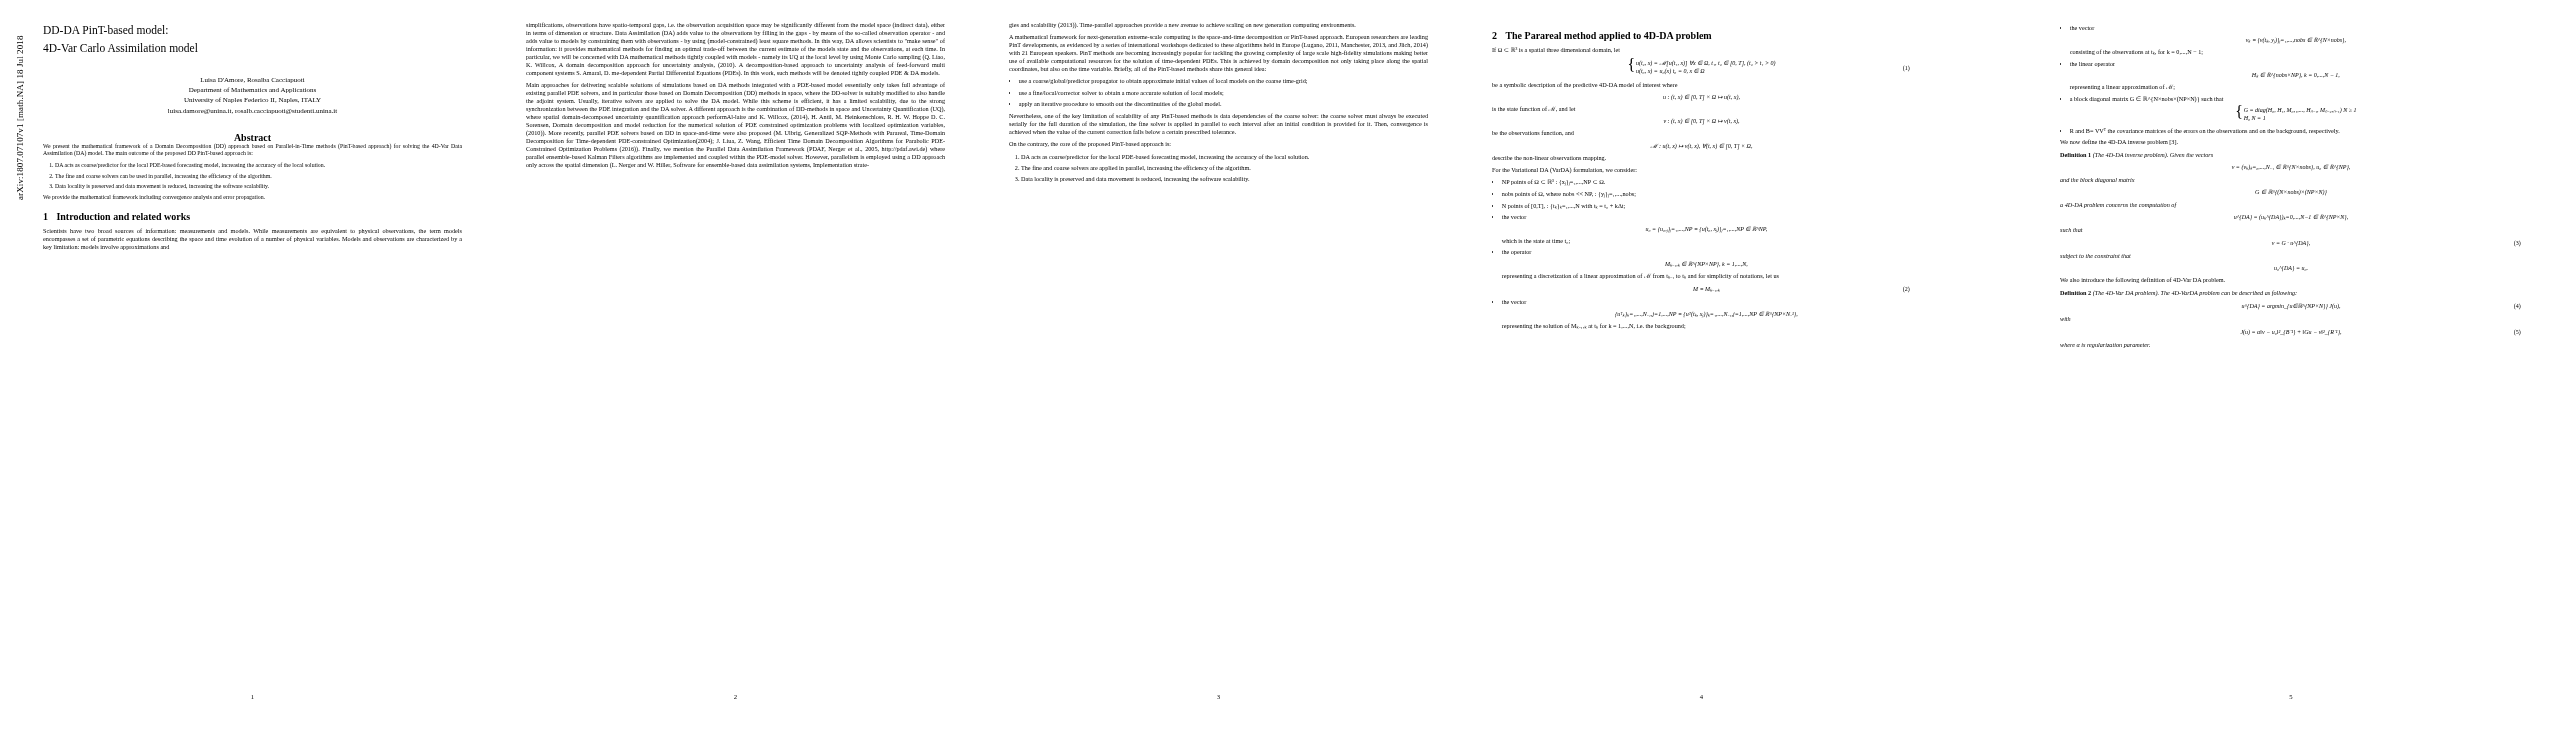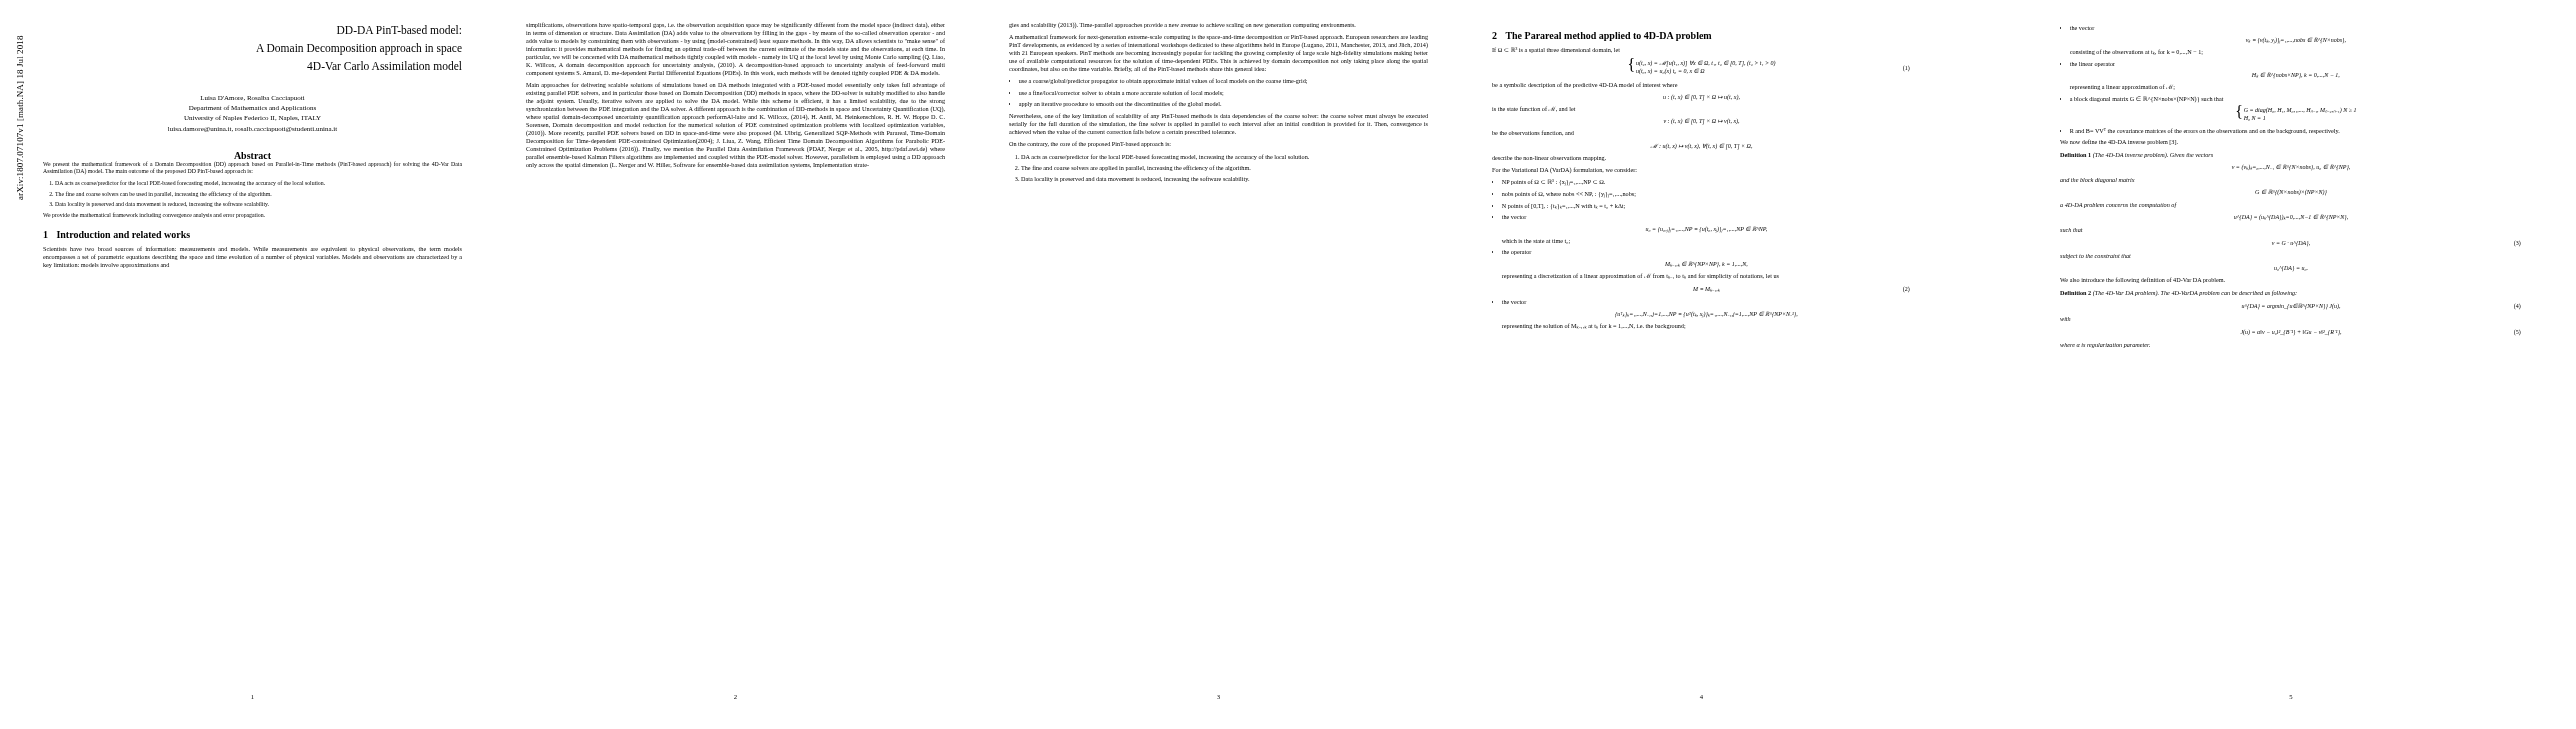--- a/index.html
+++ b/index.html
@@ -10,21 +10,21 @@
     transform:rotate(-90deg);transform-origin:left top;
     font-family:"Liberation Serif", serif;font-size:9px;letter-spacing:0.1px;white-space:nowrap;color:#000;
   }
   .page{position:absolute;top:0;width:419px;height:729px;}
   .p1{left:43px;} .p2{left:526px;} .p3{left:1009px;} .p4{left:1492px;} .p5{left:2060px;width:462px;}
   .col{position:absolute;top:20.7px;left:0;width:419px;height:662px;overflow:hidden;}
   .p5 .col{width:462px;}
   .pagenum{position:absolute;bottom:29px;left:0;width:100%;text-align:center;font-size:6.7px;}
   .p5 .pagenum{width:462px;}
 
-  .title{text-align:right;font-size:11.5px;line-height:18px;margin:0 0 8px 0;}
+  .title{text-align:left;font-size:11.5px;line-height:18px;margin:0 0 8px 0;}
   .title .ln{display:block;}
   .authors{text-align:center;font-size:7px;line-height:10.3px;margin-top:18px;}
   .authors .ln{display:block;}
   .abs-head{text-align:center;font-size:10px;font-weight:bold;margin-top:16px;}
   p{margin:0 0 4.3px 0;font-size:6.2px;line-height:8px;text-align:justify;hyphens:auto;}
   .abstract p{font-size:5.8px;line-height:7.5px;}
   ol.nums{margin:3.6px 0 3.6px 0;padding-left:12px;font-size:5.8px;line-height:7.5px;}
   ol.nums li{margin-bottom:3px;text-align:justify;}
   h2.sec{font-size:10px;font-weight:bold;margin:9.7px 0 4.9px 0;line-height:11px;text-align:left;}
   h2.sec .num{display:inline-block;min-width:13.4px;}
@@ -45,21 +45,20 @@
 <body>
 
 <div class="sheet">
 
   <div class="arxiv-stamp">arXiv:1807.07107v1  [math.NA]  18 Jul 2018</div>
 
   <div class="page p1">
     <div class="col">
       <div class="title">
         <span class="ln">DD-DA PinT-based model:</span>
-        <span class="ln">A Domain Decomposition approach in space</span>
         <span class="ln">4D-Var Carlo Assimilation model</span>
       </div>
       <div class="authors">
         <span class="ln">Luisa D'Amore, Rosalba Cacciapuoti</span>
         <span class="ln">Department of Mathematics and Applications</span>
         <span class="ln">University of Naples Federico II, Naples, ITALY</span>
         <span class="ln">luisa.damore@unina.it, rosalb.cacciapuoti@studenti.unina.it</span>
       </div>
       <div class="abs-head">Abstract</div>
       <div class="abstract">

